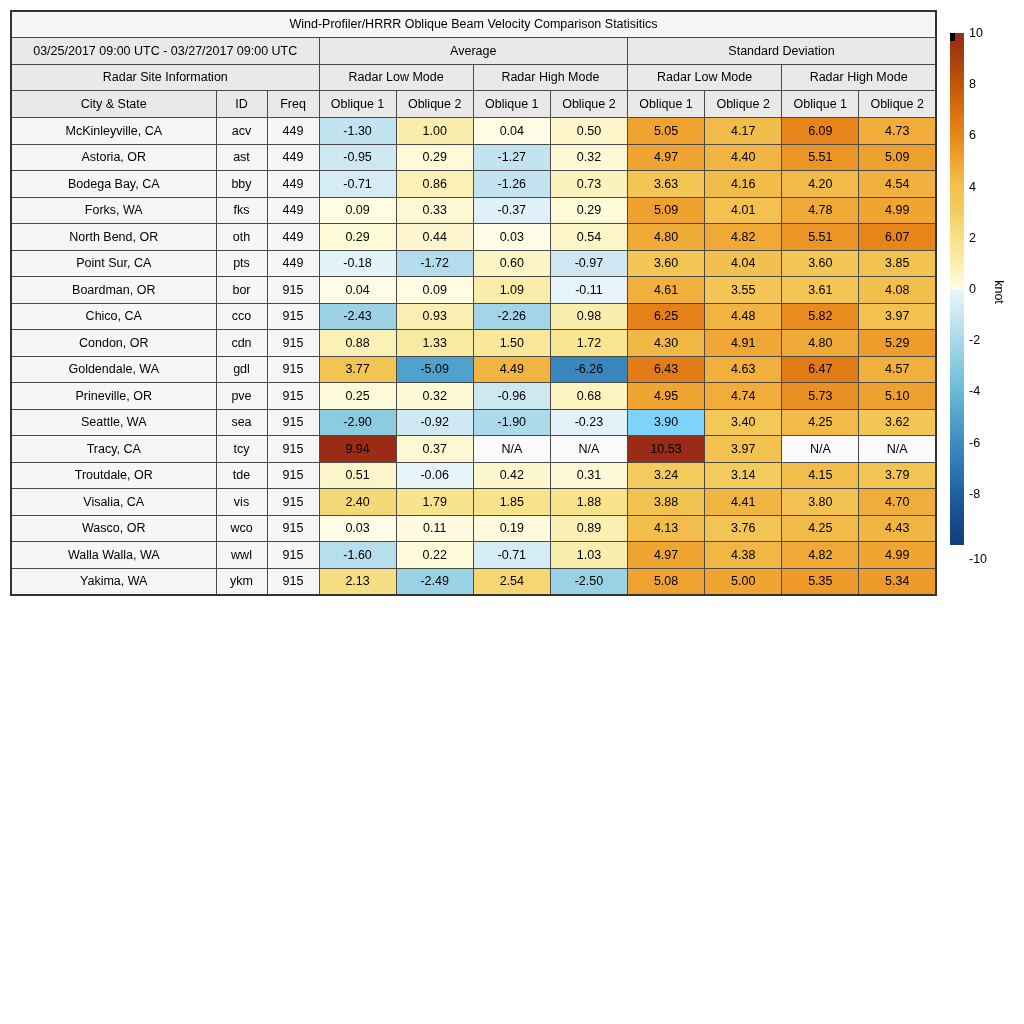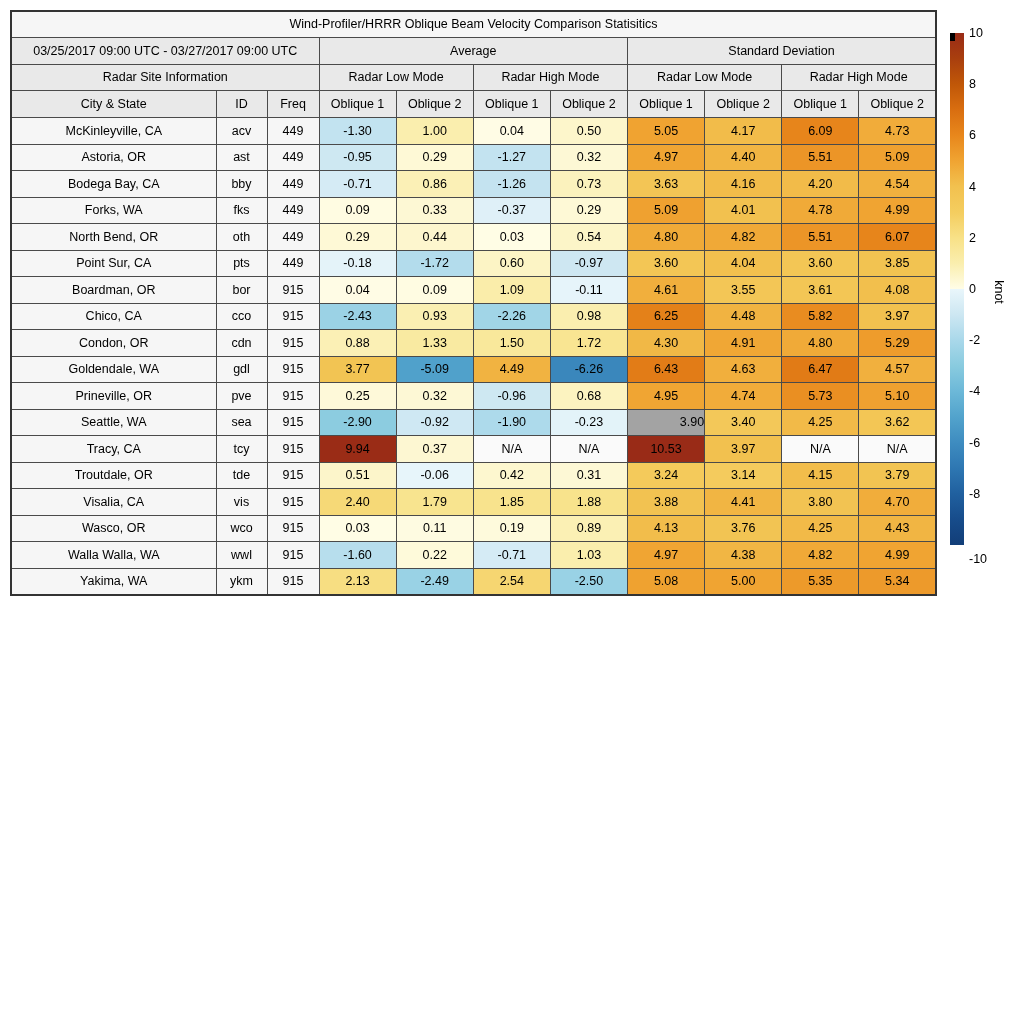--- a/index.html
+++ b/index.html
@@ -225,21 +225,21 @@
           <td class="" style="background: rgb(239, 161, 48);">5.10</td>
         </tr>
         <tr>
           <td class="lbl">Seattle, WA</td>
           <td class="lbl">sea</td>
           <td class="lbl">915</td>
           <td class="" style="background: rgb(140, 204, 224);">-2.90</td>
           <td class="" style="background: rgb(207, 232, 243);">-0.92</td>
           <td class="" style="background: rgb(173, 218, 235);">-1.90</td>
           <td class="" style="background: rgb(227, 243, 249);">-0.23</td>
-          <td class="" style="background: #a3a3a3; text-align: right;">3.90</td>
+          <td class="" style="background: #7dd3fc;">3.90</td>
           <td class="" style="background: rgb(243, 200, 89);">3.40</td>
           <td class="" style="background: rgb(242, 186, 72);">4.25</td>
           <td class="" style="background: rgb(243, 198, 85);">3.62</td>
         </tr>
         <tr>
           <td class="lbl">Tracy, CA</td>
           <td class="lbl">tcy</td>
           <td class="lbl">915</td>
           <td class="" style="background: rgb(154, 44, 22);">9.94</td>
           <td class="" style="background: rgb(253, 247, 210);">0.37</td>

